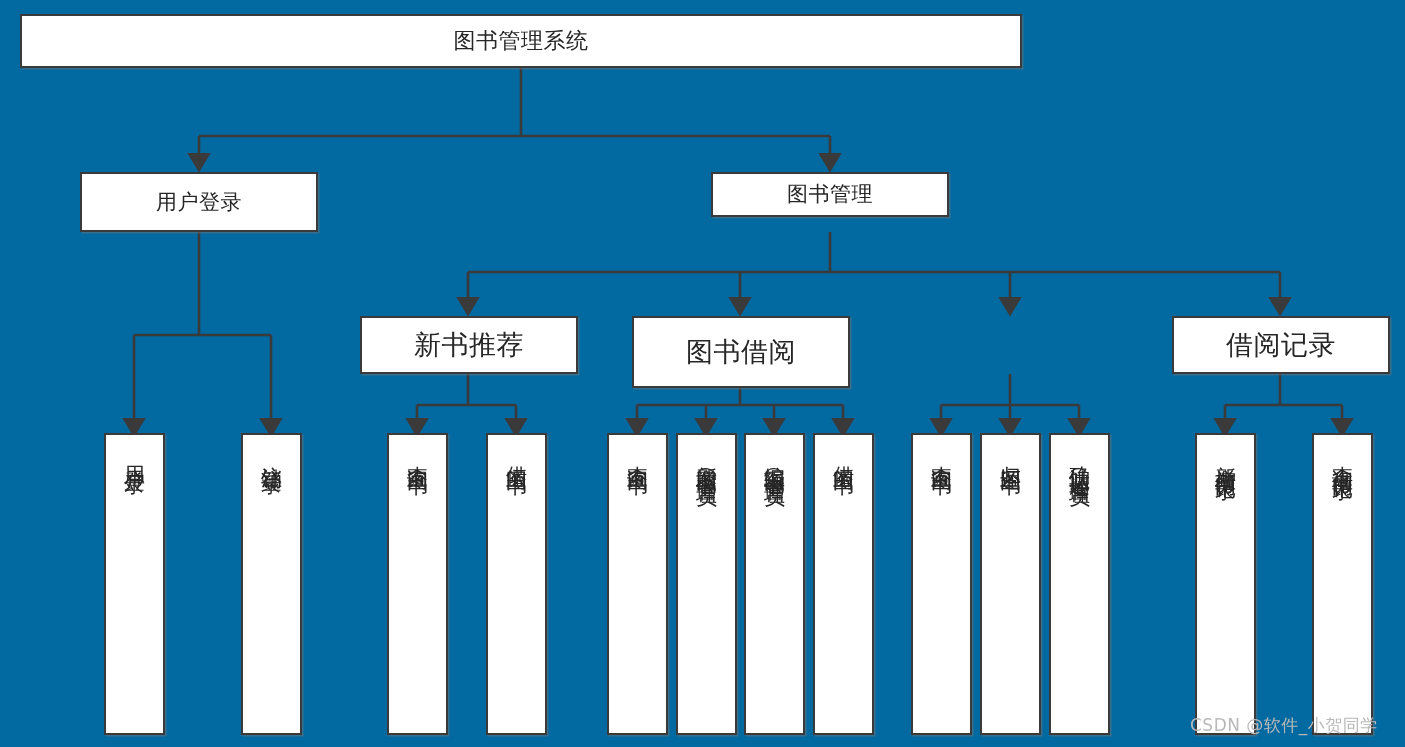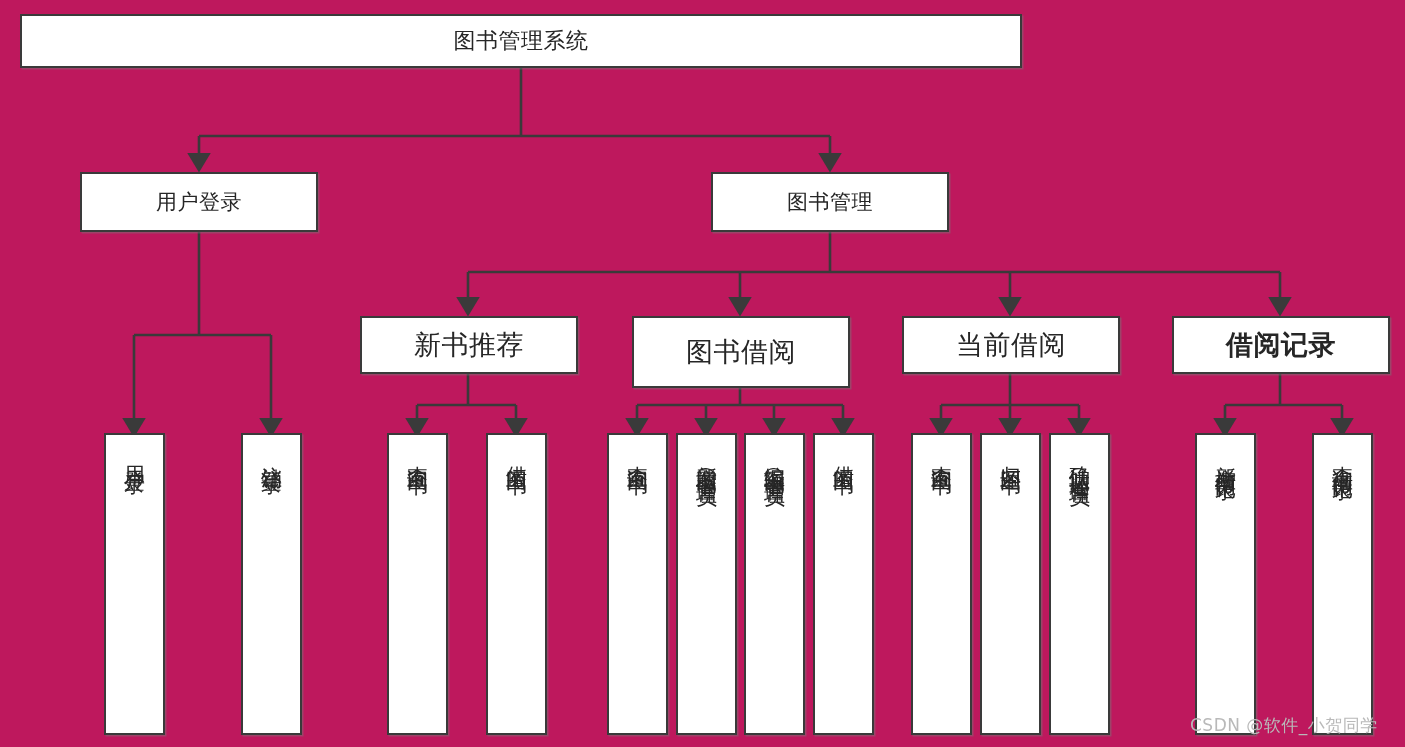--- a/index.html
+++ b/index.html
@@ -7,21 +7,21 @@
     padding: 0;
     background: #ffffff;
   }
   body {
     font-family: "DejaVu Sans", "Liberation Sans", sans-serif;
   }
   #canvas {
     position: relative;
     width: 1405px;
     height: 747px;
-    background: #be185d;
+    background: #0369a1;
     overflow: hidden;
   }
   svg#wires {
     position: absolute;
     left: 0;
     top: 0;
     width: 1405px;
     height: 747px;
   }
   .node {
@@ -123,34 +123,31 @@
     </g>
   </svg>
 
   <div class="node root" style="left:20px; top:14px; width:1002px; height:54px;">
     <span class="label">图书管理系统</span>
   </div>
 
   <div class="node lvl2" style="left:80px; top:172px; width:238px; height:60px;">
     <span class="label">用户登录</span>
   </div>
-  <div class="node lvl2" style="left:711px; top:172px; width:238px; height:60px;">
+  <div class="node lvl2" style="left:711px; top:172px; width:238px; height:45px;">
     <span class="label">图书管理</span>
   </div>
 
   <div class="node lvl3" style="left:360px; top:316px; width:218px; height:58px;">
     <span class="label">新书推荐</span>
   </div>
   <div class="node lvl3" style="left:632px; top:316px; width:218px; height:72px;">
     <span class="label">图书借阅</span>
   </div>
-  <div class="node lvl3" style="left:902px; top:316px; width:218px; height:58px;">
-    <span class="label">当前借阅</span>
-  </div>
-  <div class="node lvl3" style="left:1172px; top:316px; width:218px; height:58px;font-weight:bold;">
+  <div class="node lvl3" style="left:1172px; top:316px; width:218px; height:58px;">
     <span class="label">借阅记录</span>
   </div>
 
   <div class="node leaf" style="left:104px; top:433px; width:61px; height:302px;">
     <span class="label">用户登录</span>
   </div>
   <div class="node leaf" style="left:241px; top:433px; width:61px; height:302px;">
     <span class="label">注销登录</span>
   </div>
 

